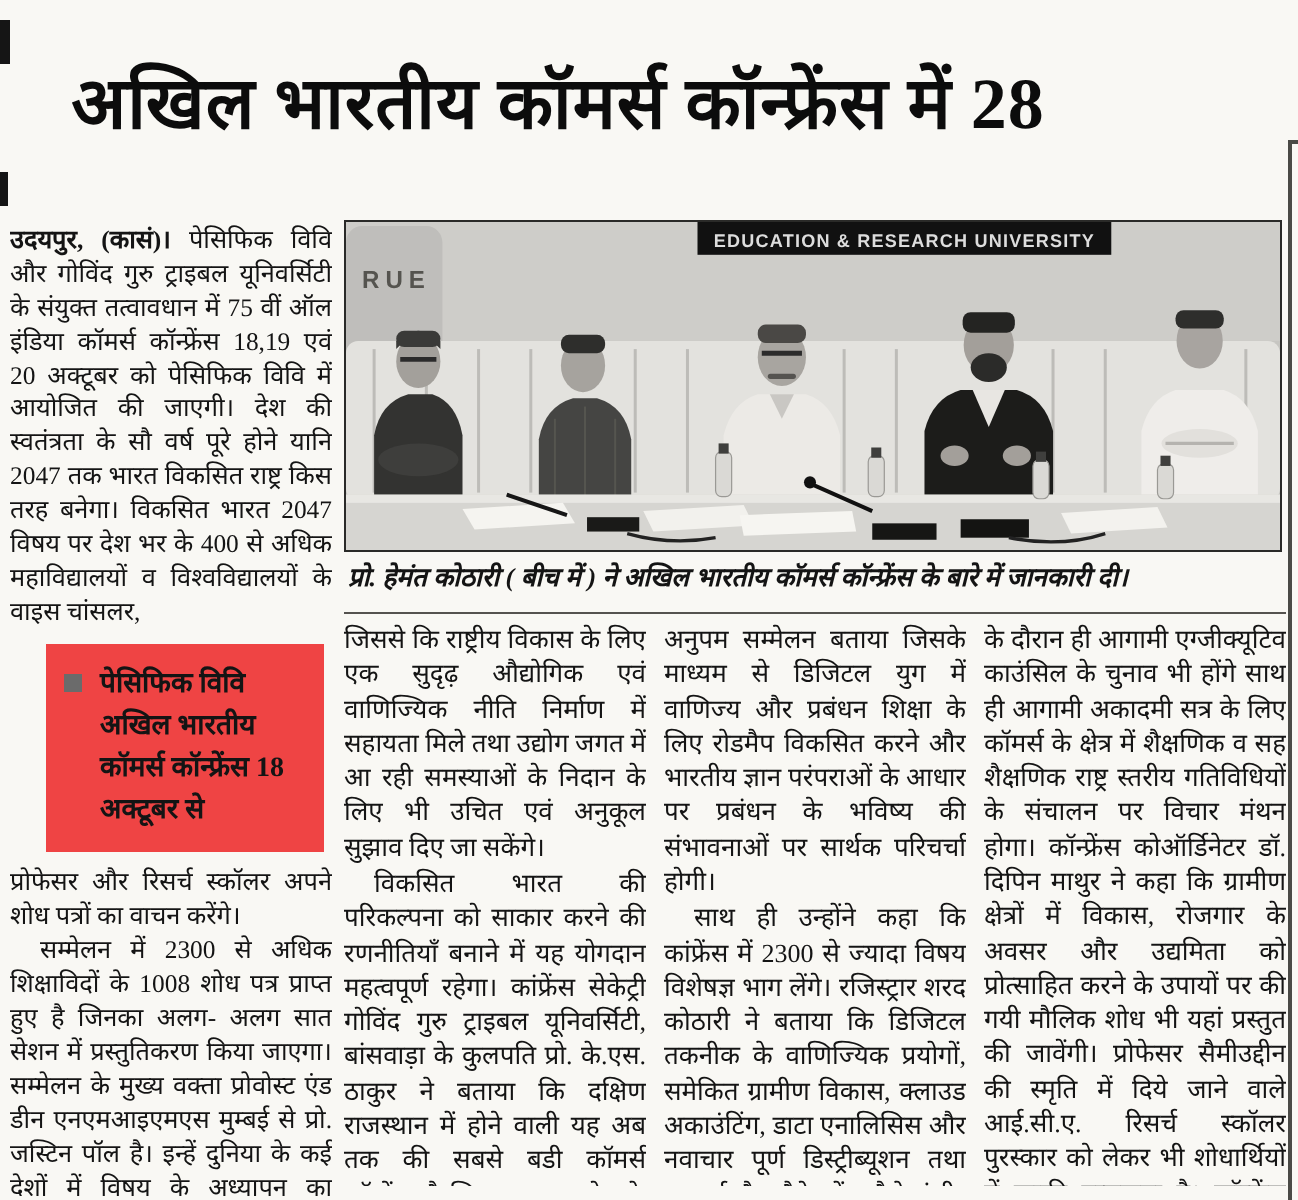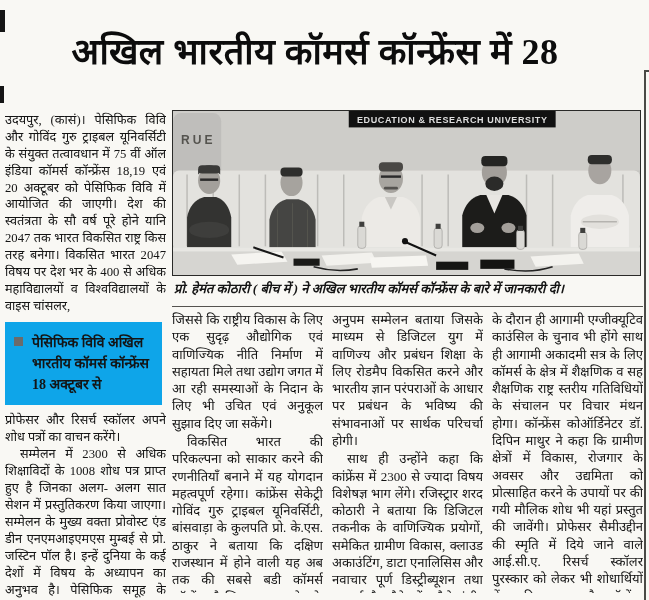--- a/index.html
+++ b/index.html
@@ -7,38 +7,38 @@
     position:relative; width:649px; height:600px;
     background:#f9f8f4; overflow:hidden;
     font-family:"Liberation Serif","DejaVu Serif",serif;
     color:#141414;
   }
   
   .headline{
     position:absolute; left:0; top:0; width:558px; height:106px;
     display:flex; flex-direction:column; justify-content:center; align-items:center;
     text-align:right; font-weight:800; font-size:36px; line-height:1.32;
-    letter-spacing:.5px; color:#0c0c0c; overflow:hidden;margin-left:36px;
+    letter-spacing:.5px; color:#0c0c0c; overflow:hidden;
   }
   
   .edge-mark{position:absolute; background:#151515;}
   .em1{left:0; top:10px; width:5px; height:22px;}
   .em2{left:0; top:86px; width:4px; height:17px;}
   .vrule{position:absolute; left:644px; top:70px; width:1.5px; height:530px; background:#4a4a46;}
   .vtick{position:absolute; left:644px; top:70px; width:5px; height:1.5px; background:#4a4a46;}
   
   .col1{
     position:absolute; left:5px; top:112px; width:161px; height:486px;
     overflow:hidden; font-size:12.7px; line-height:1.33; text-align:justify;
   }
   .para{margin:0 0 1px 0;}
   .indent{text-indent:15px;}
-  .lead{font-weight:normal;}
+  .lead{font-weight:bold;}
   .hbox{
-    background:#0ea5e9; margin:7px 4px 7px 0; padding:10px 8px 10px 9px;
+    background:#ef4444; margin:7px 4px 7px 18px; padding:10px 8px 10px 9px;
     display:flex; gap:9px; align-items:flex-start;
   }
   .hbox .bullet{flex:0 0 auto; width:9px; height:9px; background:#6b6b6b; margin-top:5px;}
   .hbox .htext{font-weight:bold; font-size:14px; line-height:1.5; text-align:left;}
   
   .right-zone{position:absolute; left:172px; top:110px; width:471px;}
   .photo{
     width:467px; height:164px; border:1.5px solid #2a2a28;
     background:#bef264; overflow:hidden;
   }

